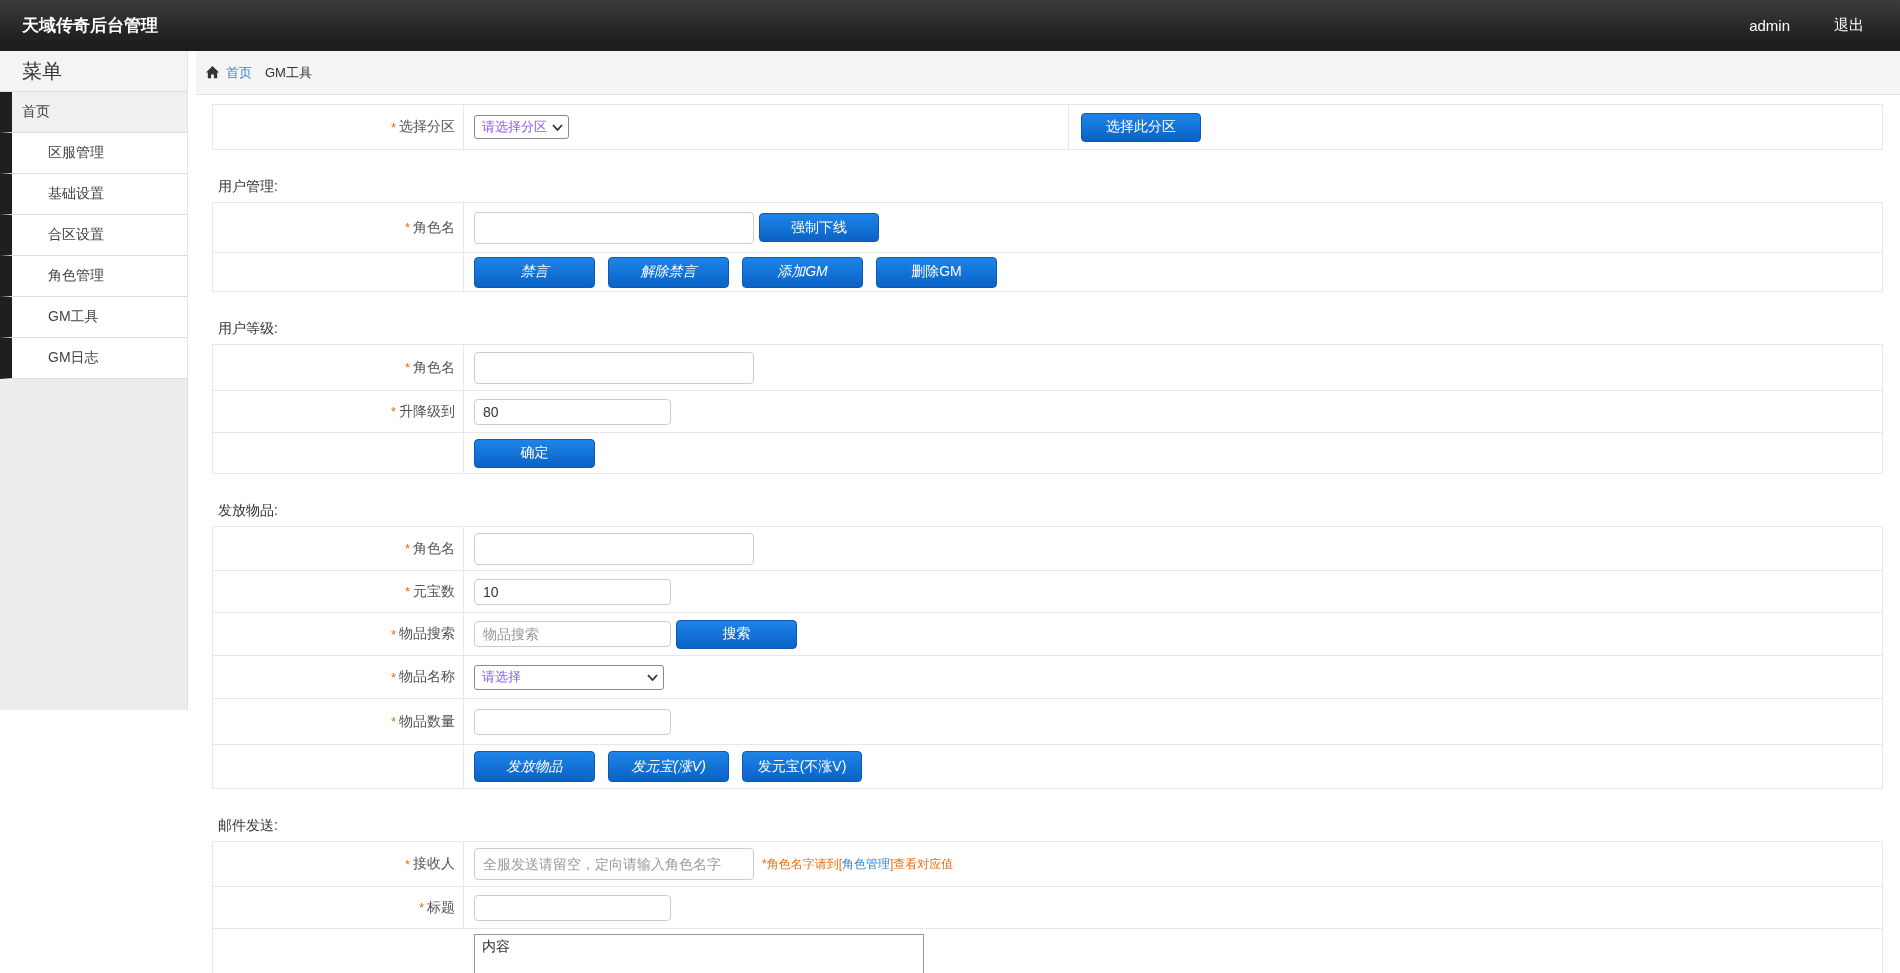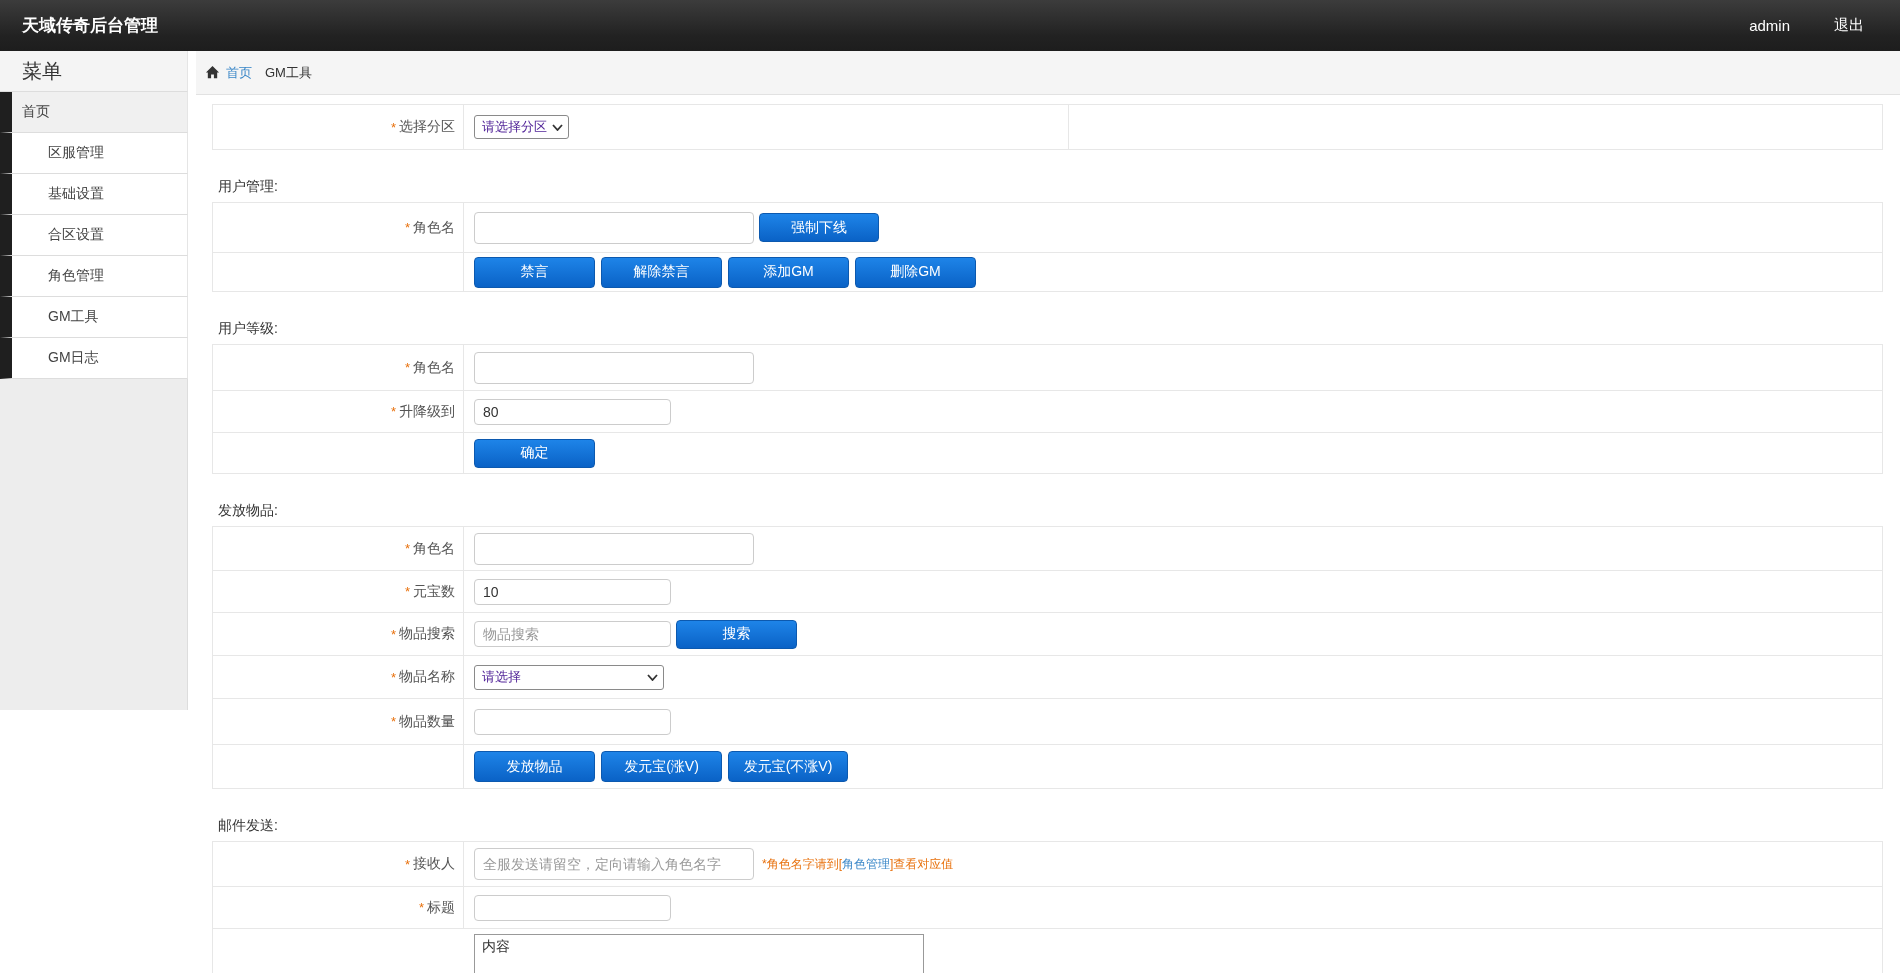--- a/index.html
+++ b/index.html
@@ -59,25 +59,25 @@
   .inp::placeholder { color:#999; }
   .inp-wide { width:280px; }
   .inp-narrow { width:197px; height:26px; }
 
   .btn-blue { display:inline-flex; align-items:center; justify-content:center;
     height:29px; min-width:120px; padding:0 14px; border:1px solid #0c59af; border-radius:4px;
     background:linear-gradient(to bottom,#1e84e8,#0a62c6); color:#fff; font-size:14px;
     cursor:pointer; font-family:inherit; }
   .btn-h31 { height:31px; }
   .btn-w121 { min-width:121px; width:121px; padding:0; }
-  .mr13 { margin-right:6px; }
+  .mr13 { margin-right:13px;font-style:italic; }
   .ml5 { margin-left:5px; }
 
   .sel { display:inline-flex; align-items:center; border:1px solid #8a8a8a; border-radius:3px;
-    background:#fff; color:#4c1d95; font-size:13px; height:24px; padding:0 5px 0 7px; cursor:pointer; }
+    background:#fff; color:#8b5cf6; font-size:13px; height:24px; padding:0 5px 0 7px; cursor:pointer; }
   .sel-zone { gap:5px; }
   .sel-item { width:190px; height:25px; justify-content:space-between; }
   .chev { width:11px; height:7px; }
 
   .hint { font-size:12px; margin-left:8px; white-space:nowrap; }
   .hint .orange { color:#e8710d; }
   .hint .blue-link { color:#3a87c8; cursor:pointer; }
 
   .ta-row { align-items:flex-start; padding-top:5px; }
   .ta { width:450px; height:78px; border:1px solid #999; padding:3px 7px; font-size:14px;
@@ -127,20 +127,23 @@
           <span>选择分区</span>
         </div>
         <div class="cell-field cell-mid">
           <div class="sel sel-zone">
             <span>请选择分区</span>
             <svg class="chev" viewBox="0 0 11 7">
                 <polyline points="1,1 5.5,6 10,1" fill="none" stroke="#333" stroke-width="1.8"></polyline>
               </svg>
           </div>
         </div>
+        <div class="cell-action">
+          <button class="btn-blue">选择此分区</button>
+        </div>
       </div>
     </div>
 
     <div class="section-heading">用户管理:</div>
     <div class="tbl">
       <div class="row h50">
         <div class="cell-label">
           <span class="req">*</span>
           <span>角色名</span>
         </div>

